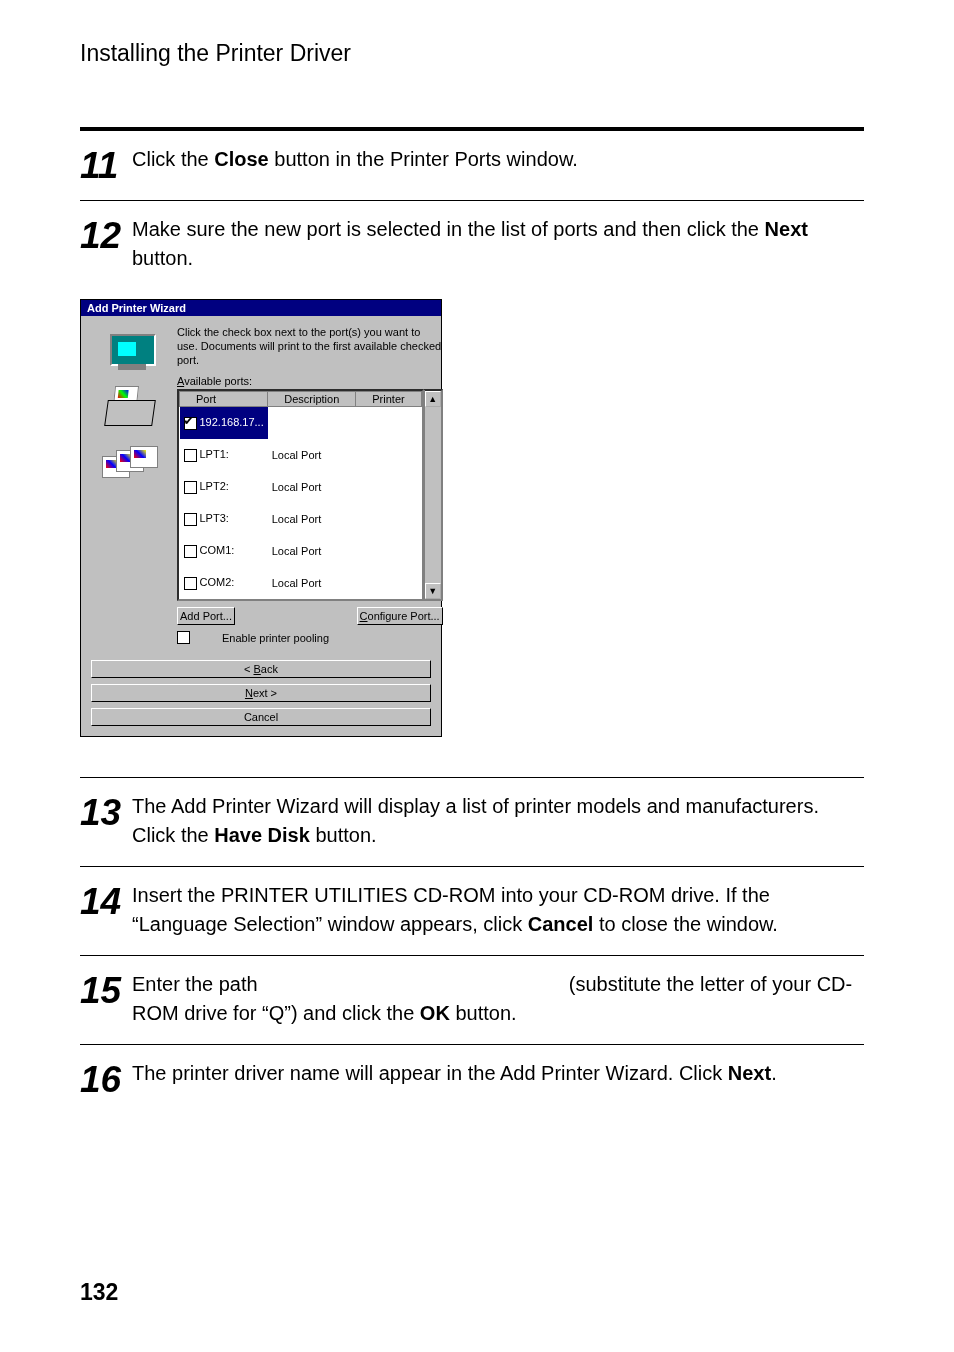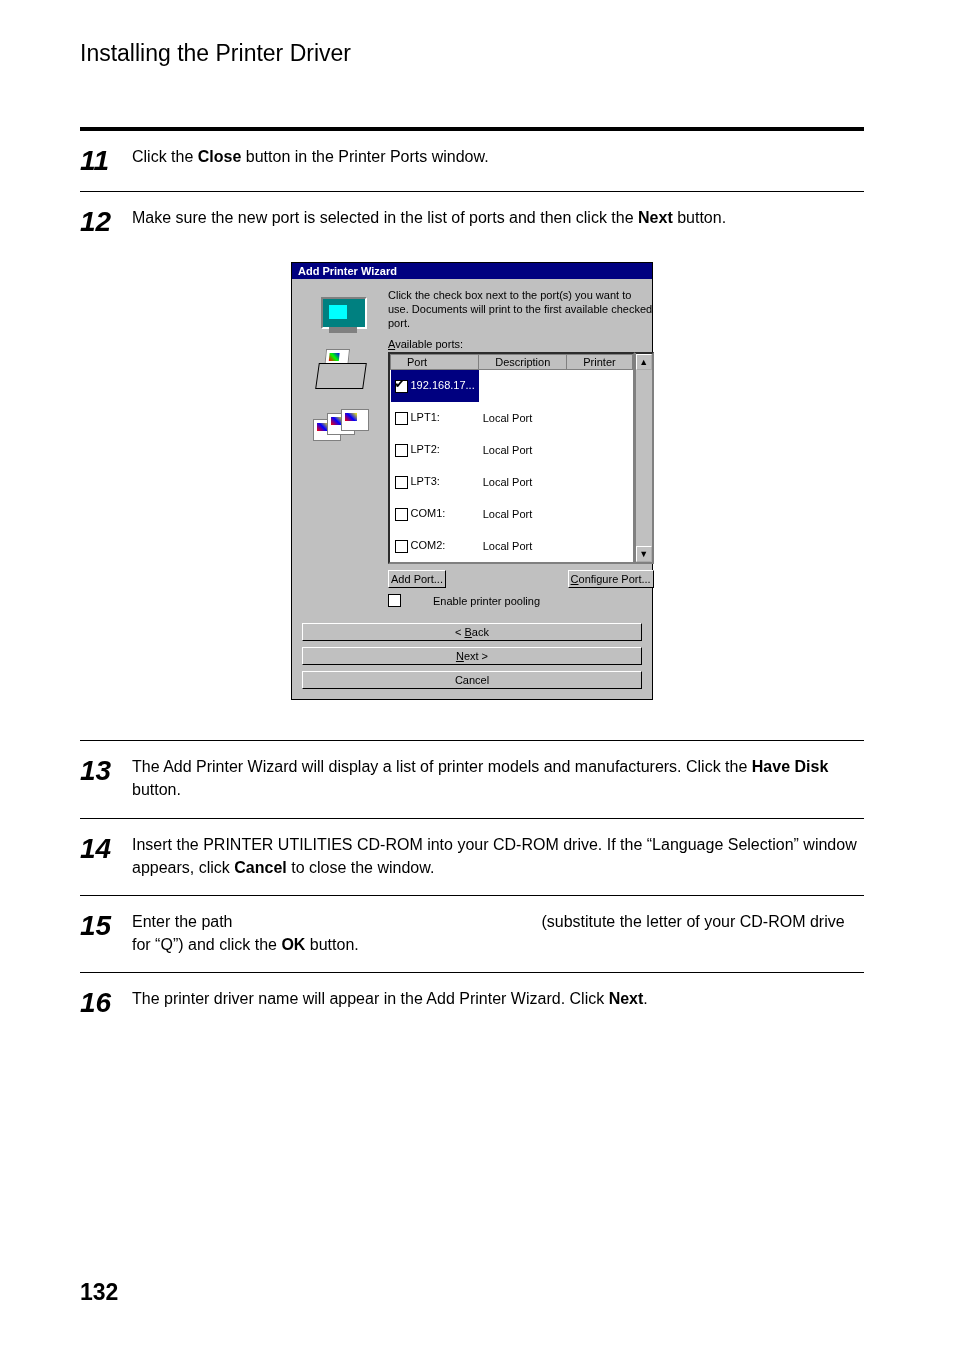--- a/index.html
+++ b/index.html
@@ -28,36 +28,36 @@
     border: none;
     border-top: 1px solid #000;
     margin: 0;
   }
   .step {
     display: flex;
     align-items: flex-start;
     margin: 14px 0 16px 0;
   }
   .stepnum {
-    font-size: 28px;
+    font-size: 37px;
     font-weight: bold;
     font-style: italic;
     width: 52px;
     flex-shrink: 0;
     line-height: 1;
     padding-top: 2px;
   }
   .steptext {
-    font-size: 16px;
+    font-size: 20px;
     line-height: 1.45;
   }
   .bold { font-weight: bold; }
   .dialog-wrap {
     display: flex;
-    justify-content: center;
+    justify-content: flex-start;
     margin: 26px 0 40px 0;
   }
   
   .win-dialog {
     width: 360px;
     border: 1px solid #000;
     background: #c0c0c0;
     font-family: "MS Sans Serif", Tahoma, Arial, sans-serif;
     font-size: 11px;
   }

